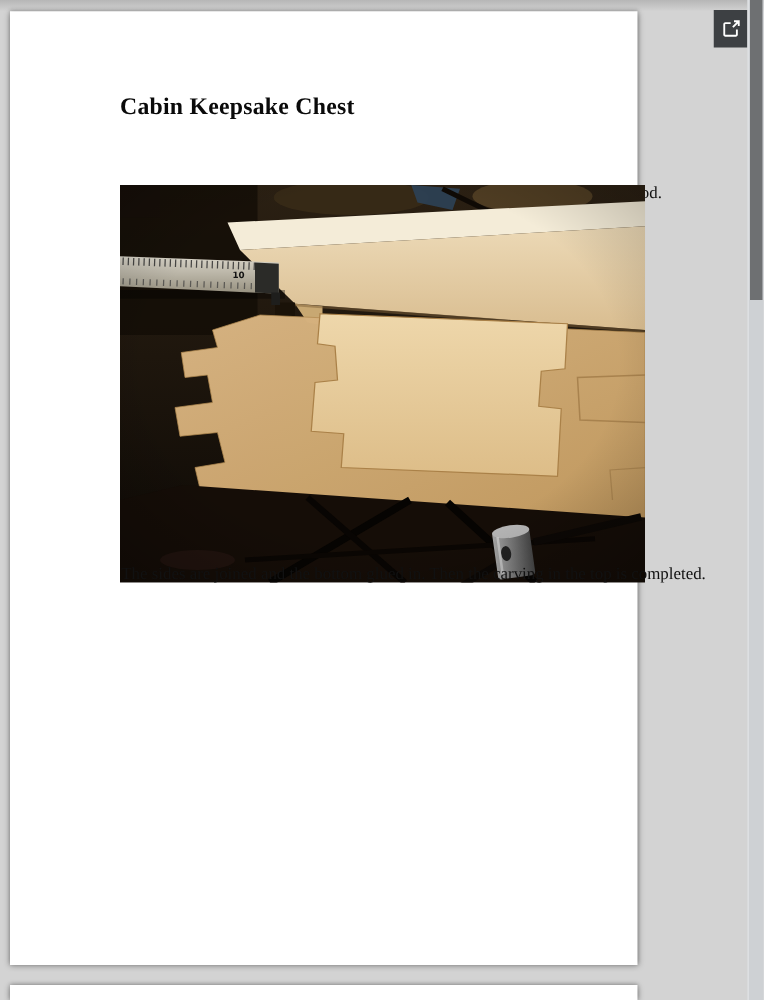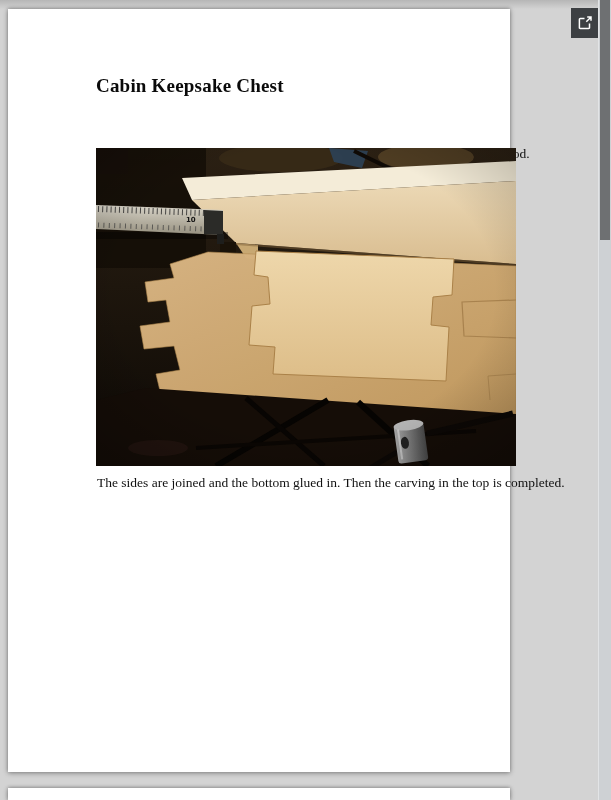--- a/index.html
+++ b/index.html
@@ -26,21 +26,21 @@
     letter-spacing:.2px;white-space:pre;
   }
   .doc-para{
     position:absolute;left:88px;top:100px;
     font-size:13.5px;line-height:18px;color:#111;white-space:pre;
   }
   .photo{
     position:absolute;left:88px;top:139px;width:420px;height:318px;display:block;
   }
   .doc-caption{
-    position:absolute;left:89px;top:466px;
+    position:absolute;left:89px;top:442px;
     font-size:13.5px;color:#111;white-space:pre;
   }
   .open-btn{
     position:absolute;left:571px;top:8px;width:27px;height:30px;
     background:#3d4043;border:none;padding:0;margin:0;cursor:pointer;
     display:flex;align-items:center;justify-content:center;
   }
   .scrollbar{
     position:absolute;right:0;top:0;width:13px;height:800px;
     background:#ced1d4;border-left:1px solid #e2e4e6;box-sizing:border-box;

